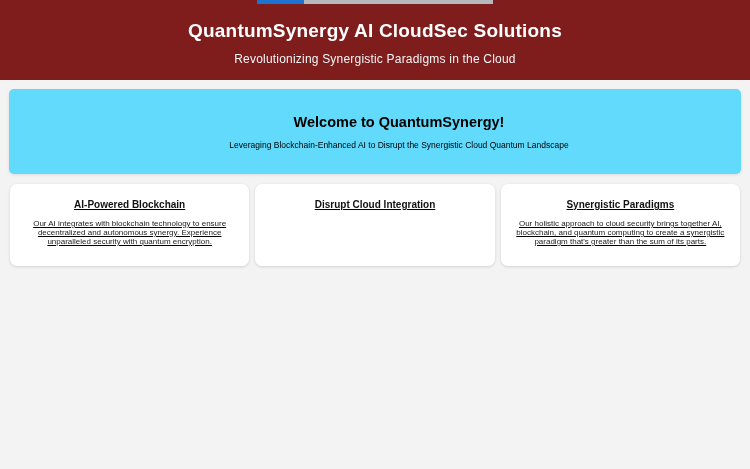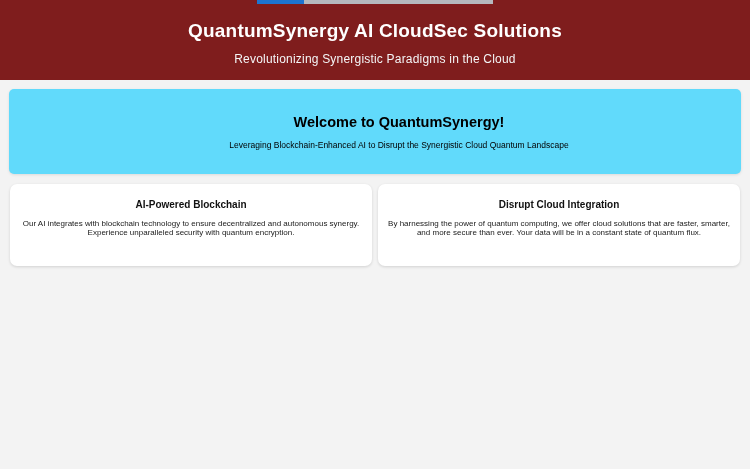--- a/index.html
+++ b/index.html
@@ -59,21 +59,21 @@
     font-size: 14.5px; font-weight: bold;
     margin: 0 0 10px 0;
   }
   .banner-subtitle {
     font-size: 8.5px; margin: 0;
   }
 
   
   .cards-row {
     margin: 10px 10px 0 10px;
-    display: flex; gap: 6px;
+    display: flex; gap: 6px; text-decoration: underline;
   }
   .card {
     flex: 1 1 0;
     height: 82px;
     background: #ffffff;
     border-radius: 7px;
     box-shadow: 0 1px 3px rgba(0,0,0,0.14);
     padding: 13px 10px 10px 10px;
     text-align: center;
     color: #111111;
@@ -106,17 +106,20 @@
     <p class="banner-subtitle">Leveraging Blockchain-Enhanced AI to Disrupt the Synergistic Cloud Quantum Landscape</p>
   </section>
 
   <section class="cards-row">
     <div class="card">
       <h3 class="card-title">AI-Powered Blockchain</h3>
       <p class="card-body">Our AI integrates with blockchain technology to ensure decentralized and autonomous synergy. Experience unparalleled security with quantum encryption.</p>
     </div>
     <div class="card">
       <h3 class="card-title">Disrupt Cloud Integration</h3>
-      <p class="card-body">By harnessing the power of quantum computing, we offer cloud solutions that are faster, smarter, and more secure than ever. Your data will be in a constant state of quantum flux.</p>
+    </div>
+    <div class="card">
+      <h3 class="card-title">Synergistic Paradigms</h3>
+      <p class="card-body">Our holistic approach to cloud security brings together AI, blockchain, and quantum computing to create a synergistic paradigm that's greater than the sum of its parts.</p>
     </div>
   </section>
 
 </div>
 
 </body></html>

